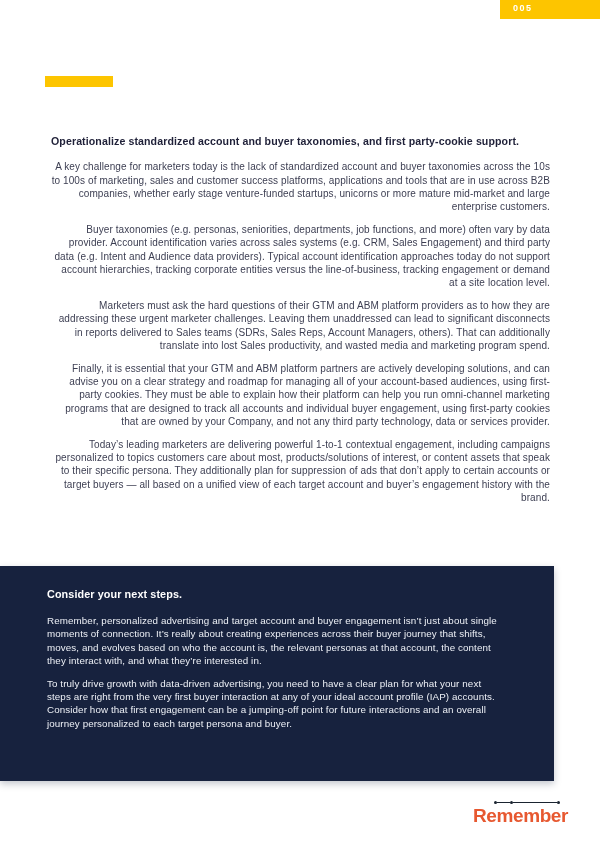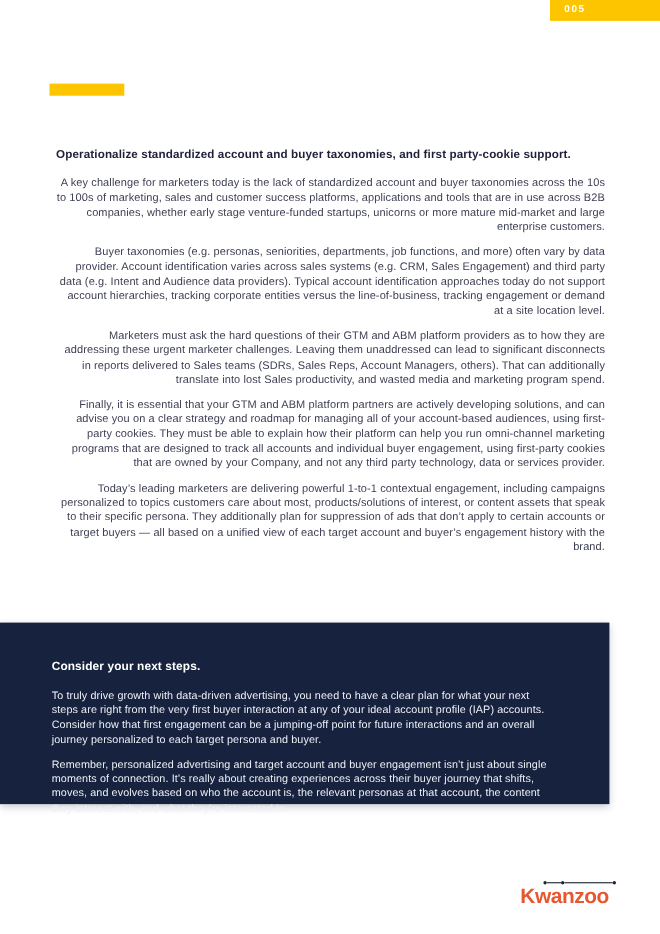--- a/index.html
+++ b/index.html
@@ -58,24 +58,24 @@
     line-height: 13.3px;
     color: #3C3E52;
     letter-spacing: 0.1px;
     text-align: right;
   }
   .callout {
     position: absolute;
     left: 0;
     top: 566px;
     width: 554px;
-    height: 165px;
+    height: 215px;
     background: #17223E;
     box-sizing: border-box;
-    padding: 34px 52px 0 47px;
+    padding: 22px 52px 0 47px;
     box-shadow: 0 3px 7px rgba(20, 30, 60, 0.25);
   }
   .callout h2 {
     margin: 0 0 14px 0;
     font-size: 10.8px;
     font-weight: bold;
     color: #ffffff;
     letter-spacing: 0.1px;
   }
   .callout p {
@@ -137,28 +137,28 @@
     <h1>Operationalize standardized account and buyer taxonomies, and first party-cookie support.</h1>
     <p>A key challenge for marketers today is the lack of standardized account and buyer taxonomies across the 10s to 100s of marketing, sales and customer success platforms, applications and tools that are in use across B2B companies, whether early stage venture-funded startups, unicorns or more mature mid-market and large enterprise customers.</p>
     <p>Buyer taxonomies (e.g. personas, seniorities, departments, job functions, and more) often vary by data provider. Account identification varies across sales systems (e.g. CRM, Sales Engagement) and third party data (e.g. Intent and Audience data providers). Typical account identification approaches today do not support account hierarchies, tracking corporate entities versus the line-of-business, tracking engagement or demand at a site location level.</p>
     <p>Marketers must ask the hard questions of their GTM and ABM platform providers as to how they are addressing these urgent marketer challenges. Leaving them unaddressed can lead to significant disconnects in reports delivered to Sales teams (SDRs, Sales Reps, Account Managers, others). That can additionally translate into lost Sales productivity, and wasted media and marketing program spend.</p>
     <p>Finally, it is essential that your GTM and ABM platform partners are actively developing solutions, and can advise you on a clear strategy and roadmap for managing all of your account-based audiences, using first-party cookies. They must be able to explain how their platform can help you run omni-channel marketing programs that are designed to track all accounts and individual buyer engagement, using first-party cookies that are owned by your Company, and not any third party technology, data or services provider.</p>
     <p>Today’s leading marketers are delivering powerful 1-to-1 contextual engagement, including campaigns personalized to topics customers care about most, products/solutions of interest, or content assets that speak to their specific persona.  They additionally plan for suppression of ads that don’t apply to certain accounts or target buyers — all based on a unified view of each target account and buyer’s engagement history with the brand.</p>
   </div>
 
   <div class="callout">
     <h2>Consider your next steps.</h2>
+    <p>Remember, personalized advertising and target account and buyer engagement isn’t just about single moments of connection. It’s really about creating experiences across their buyer journey that shifts, moves, and evolves based on who the account is, the relevant personas at that account, the content they interact with, and what they’re interested in.</p>
     <p>To truly drive growth with data-driven advertising, you need to have a clear plan for what your next steps are right from the very first buyer interaction at any of your ideal account profile (IAP) accounts. Consider how that first engagement can be a jumping-off point for future interactions and an overall journey personalized to each target persona and buyer.</p>
-    <p>Remember, personalized advertising and target account and buyer engagement isn’t just about single moments of connection. It’s really about creating experiences across their buyer journey that shifts, moves, and evolves based on who the account is, the relevant personas at that account, the content they interact with, and what they’re interested in.</p>
   </div>
 
   <div class="logo">
     <div class="logo-line">
       <span class="dot"></span>
         <span class="seg seg1"></span>
         <span class="dot"></span>
         <span class="seg seg2"></span>
         <span class="dot"></span>
     </div>
-    <div class="logo-text">Kwanzoo</div>
+    <div class="logo-text">Remember</div>
   </div>
 
 </div>
 
 </body></html>

